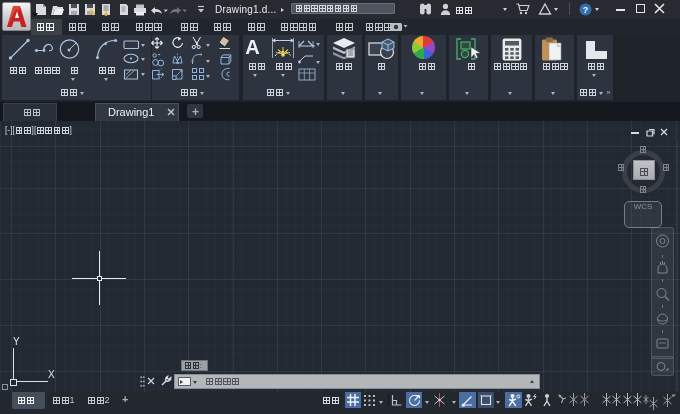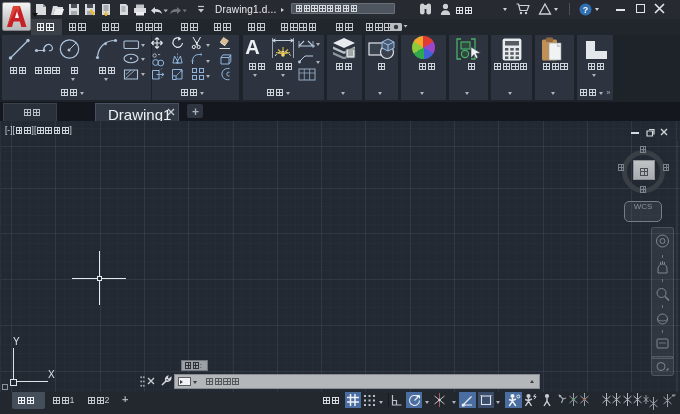--- a/index.html
+++ b/index.html
@@ -323,21 +323,21 @@
 <div class="ab" style="left:420px;top:89px;color:#aeb4bb;font-size:7px"><b class="dn"></b></div>
 <div class="ab" style="left:465px;top:89px;color:#aeb4bb;font-size:7px"><b class="dn"></b></div>
 <div class="ab" style="left:508px;top:89px;color:#aeb4bb;font-size:7px"><b class="dn"></b></div>
 <div class="ab" style="left:551px;top:89px;color:#aeb4bb;font-size:7px"><b class="dn"></b></div>
 </div>
 
 <div class="ab" style="left:0;top:102px;width:680px;height:19px;background:#14181e"></div>
 <div class="ab" style="left:3px;top:103px;width:54px;height:18px;background:#2a3039;border:1px solid #3a414b;border-bottom:none"></div>
 <div class="ab" style="left:23px;top:107px;font-size:9px;color:#b9bfc6"><i class="c"></i><i class="c"></i></div>
 <div class="ab" style="left:95px;top:103px;width:84px;height:18px;background:#303843;border:1px solid #46505e;border-bottom:none"></div>
-<div class="ab" style="left:108px;top:106px;font-size:15px;color:#eef0f3">Drawing1</div>
+<div class="ab" style="left:108px;top:106px;font-size:11px;color:#eef0f3">Drawing1</div>
 <svg class="ab" style="left:167px;top:108px" width="8" height="8" viewBox="0 0 8 8">
       <path d="M1 1 L7 7 M7 1 L1 7" stroke="#c9ced4" stroke-width="1.3"></path>
     </svg>
 <div class="ab" style="left:187px;top:104px;width:16px;height:14px;background:#2e3540;border-radius:2px"></div>
     <div class="ab" style="left:192px;top:105px;font-size:12px;color:#aab1b8;font-weight:bold">+</div>
 
 <div class="ab" id="canvas" style="left:0;top:121px;width:680px;height:271px;background:#232932;border-left:1px solid #2b323c">
  <div class="ab" style="left:0;top:0;right:0;bottom:0;background:
   repeating-linear-gradient(90deg,rgba(150,175,205,.09) 0 1px,transparent 1px 44.3px),
   repeating-linear-gradient(0deg,rgba(150,175,205,.09) 0 1px,transparent 1px 45.9px),
@@ -355,21 +355,21 @@
         <path d="M1 1 L7 7 M7 1 L1 7" stroke="#d6dade" stroke-width="1.3"></path>
       </svg>
 
  <div class="ab" style="left:621px;top:29px;width:43px;height:43px;border-radius:50%;border:5.5px solid #3a3f46;background:transparent"></div>
  <div class="ab" style="left:632px;top:39px;width:22px;height:20px;background:linear-gradient(180deg,#c0c3c6,#a8acb0);border:1px solid #8d9195;color:#4a4e52;font-size:10px;text-align:center;line-height:20px"><i class="c" style="width:8px;height:8px"></i></div>
  <div class="ab" style="left:638px;top:24px;font-size:8px;color:#7b838c"><i class="c"></i></div>
  <div class="ab" style="left:638px;top:64px;font-size:8px;color:#7b838c"><i class="c"></i></div>
  <div class="ab" style="left:616px;top:42px;font-size:8px;color:#7b838c"><i class="c"></i></div>
  <div class="ab" style="left:661px;top:42px;font-size:8px;color:#7b838c"><i class="c"></i></div>
 
- <div class="ab" style="left:623px;top:80px;width:38px;height:21px;border:1px solid #767d84;border-radius:5px;background:rgba(110,118,126,.18);color:#8a9199;font-size:8px;text-align:center;line-height:10px">WCS</div>
+ <div class="ab" style="left:623px;top:80px;width:38px;height:27px;border:1px solid #767d84;border-radius:5px;background:rgba(110,118,126,.18);color:#8a9199;font-size:8px;text-align:center;line-height:10px">WCS</div>
 
  <div class="ab" style="left:650px;top:106px;width:23px;height:132px;background:rgba(130,138,146,.14);border:1px solid rgba(160,168,176,.25);border-radius:3px"></div>
  <svg class="ab" style="left:653px;top:110px" width="17" height="122" viewBox="0 0 17 122" fill="none" stroke="#7e868e" stroke-width="1">
   <circle cx="8.5" cy="10" r="6"></circle>
         <circle cx="8.5" cy="10" r="2.5"></circle>
   <path d="M8.5 24 v3" stroke-width=".8"></path>
   <path d="M4 38 c0-3 2-5 4.5-5 c2.5 0 4.5 2 4.5 5 v4 h-9 z M6.5 33 v-2 M8.5 33 v-3 M10.5 33 v-2"></path>
   <path d="M8.5 48 v3" stroke-width=".8"></path>
   <circle cx="7.5" cy="62" r="4.5"></circle>
         <path d="M11 65.5 L15 69.5" stroke-width="1.4"></path>

